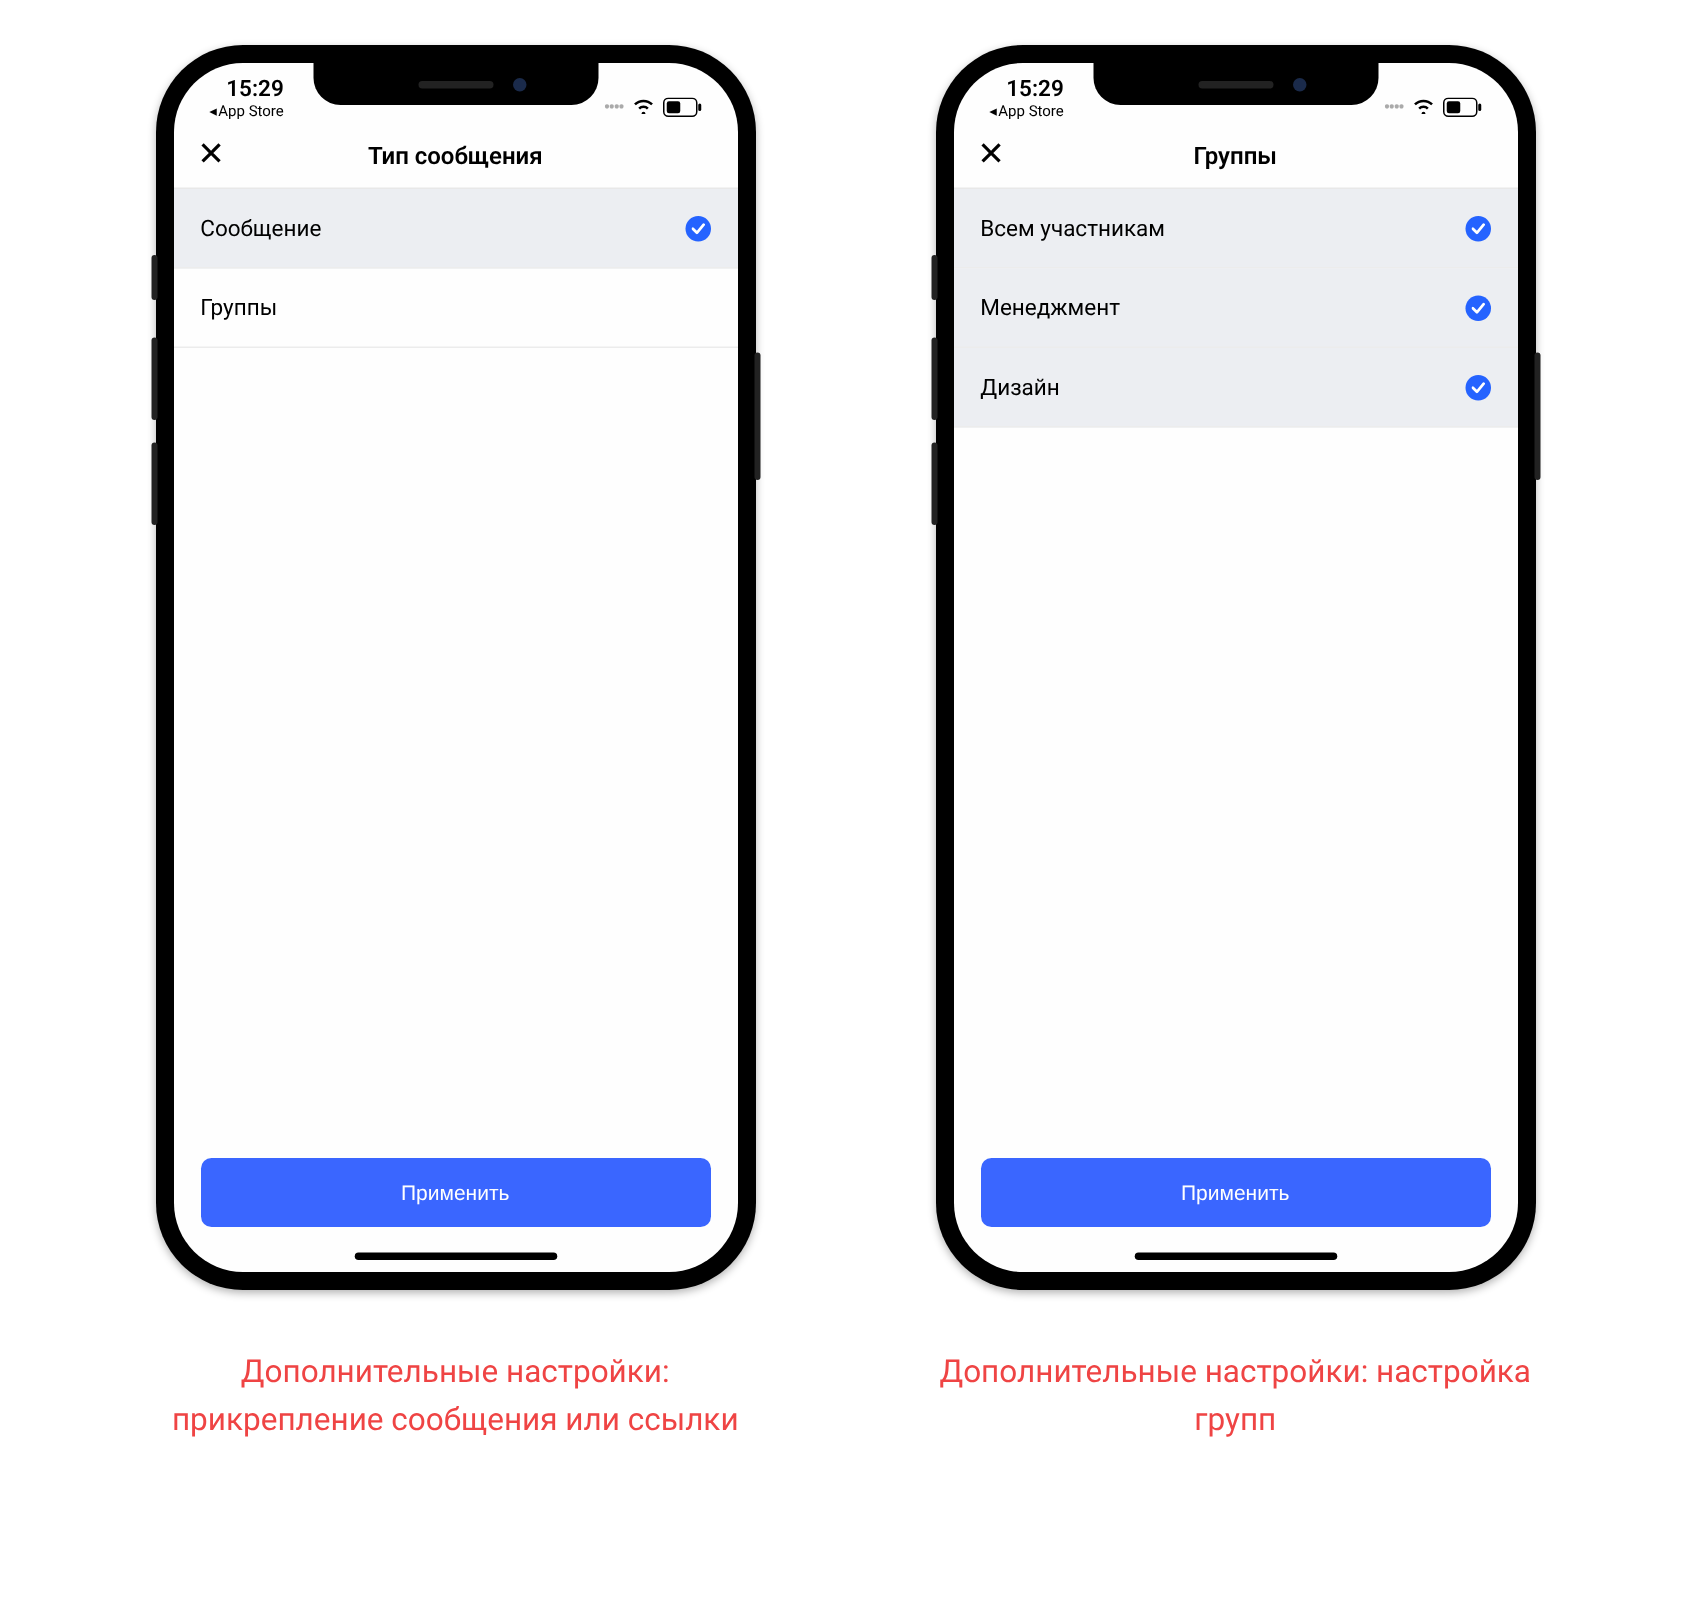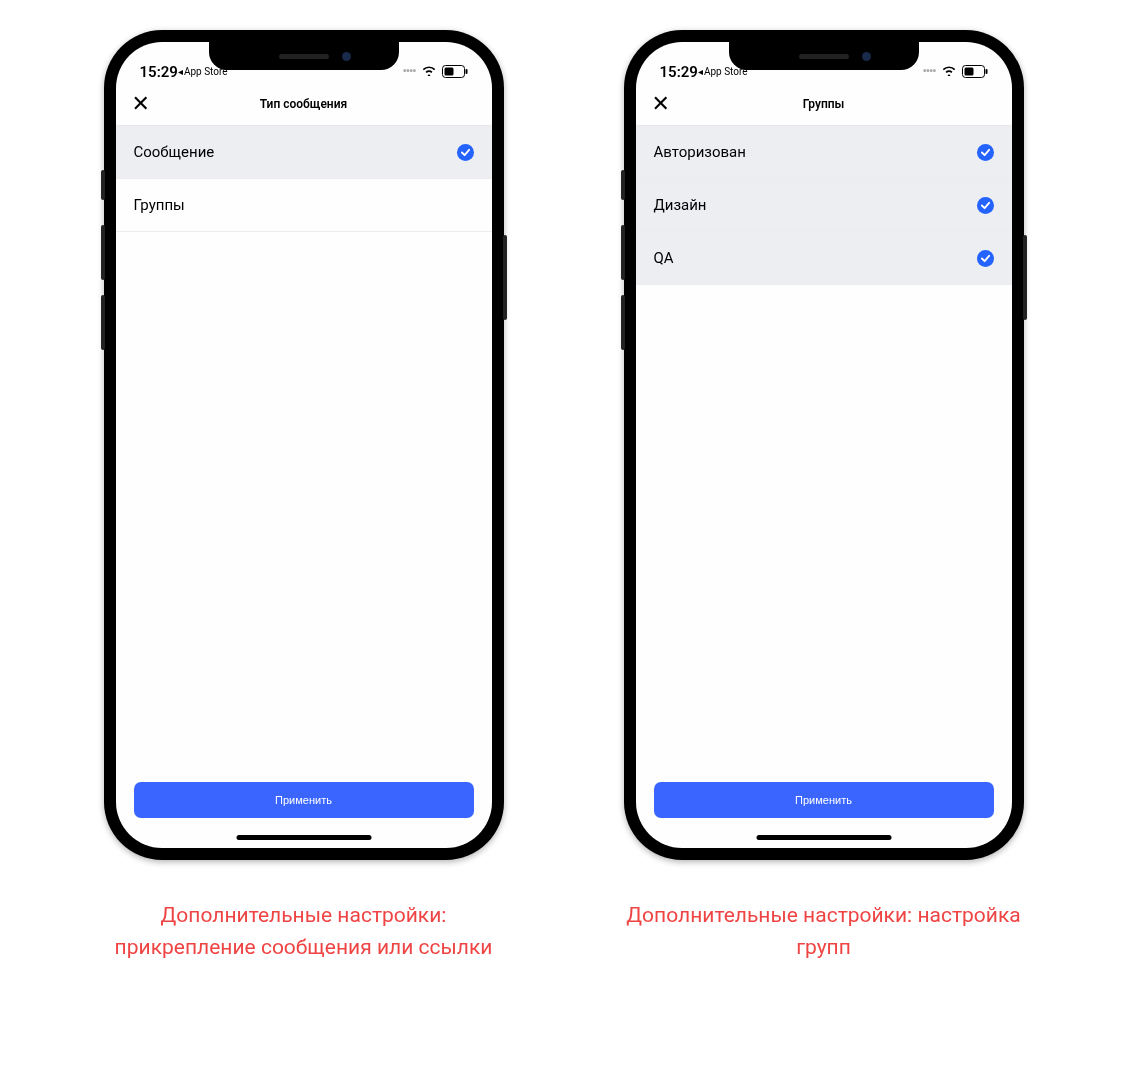--- a/index.html
+++ b/index.html
@@ -67,21 +67,21 @@
   .status-bar {
     height: 40px;
     display: flex;
     justify-content: space-between;
     align-items: flex-end;
     padding: 0 24px 2px;
     font-size: 15px;
     font-weight: 600;
     color: #000;
   }
-  .status-left { display: flex; flex-direction: row; align-items: flex-start; }
+  .status-left { display: flex; flex-direction: column; align-items: flex-end; }
   .status-time { font-size: 15px; font-weight: 600; line-height: 1; }
   .status-back { font-size: 10px; font-weight: 400; margin-top: 1px; display: flex; align-items: center; gap: 1px; }
   .status-right { display: flex; align-items: center; gap: 5px; }
   .status-dots { font-size: 12px; letter-spacing: -1px; color: #aaa; }
   .wifi-icon svg { width: 16px; height: 12px; }
   .battery-icon { display: flex; align-items: center; }
   .battery-icon svg { width: 26px; height: 13px; }
   .nav-header {
     height: 44px;
     display: flex;
@@ -92,21 +92,21 @@
   }
   .nav-close {
     position: absolute;
     left: 16px;
     font-size: 22px;
     font-weight: 400;
     cursor: pointer;
     line-height: 1;
   }
   .nav-title {
-    font-size: 12px;
+    font-size: 16px;
     font-weight: 600;
   }
   .list-area {
     flex: 1;
     overflow: auto;
   }
   .list-row {
     height: 53px;
     display: flex;
     align-items: center;
@@ -127,26 +127,26 @@
     display: flex;
     align-items: center;
     justify-content: center;
   }
   .check-badge svg { width: 9px; height: 9px; }
   .bottom-area {
     padding: 14px 18px 30px;
   }
   .apply-btn {
     width: 100%;
-    height: 36px;
+    height: 46px;
     background: #3a66ff;
     color: #fff;
     border: none;
     border-radius: 7px;
-    font-size: 11px;
+    font-size: 14px;
     font-weight: 400;
     cursor: pointer;
     margin-top: 15px;
   }
   .home-indicator {
     position: absolute;
     bottom: 8px;
     left: 50%;
     transform: translateX(-50%);
     width: 135px;
@@ -262,37 +262,37 @@
               </svg>
           </span>
         </div>
       </div>
       <div class="nav-header">
         <span class="nav-close">✕</span>
         <span class="nav-title">Группы</span>
       </div>
       <div class="list-area" id="list2">
           <div class="list-row selected">
-            <span>Авторизован</span>
+            <span>Всем участникам</span>
             <span class="check-badge">
               <svg viewBox="0 0 10 10">
                 <path d="M1 5 L4 8 L9 2" fill="none" stroke="#fff" stroke-width="2" stroke-linecap="round" stroke-linejoin="round"></path>
               </svg>
             </span>
           </div>
           <div class="list-row selected">
-            <span>Дизайн</span>
+            <span>Менеджмент</span>
             <span class="check-badge">
               <svg viewBox="0 0 10 10">
                 <path d="M1 5 L4 8 L9 2" fill="none" stroke="#fff" stroke-width="2" stroke-linecap="round" stroke-linejoin="round"></path>
               </svg>
             </span>
           </div>
           <div class="list-row selected">
-            <span>QA</span>
+            <span>Дизайн</span>
             <span class="check-badge">
               <svg viewBox="0 0 10 10">
                 <path d="M1 5 L4 8 L9 2" fill="none" stroke="#fff" stroke-width="2" stroke-linecap="round" stroke-linejoin="round"></path>
               </svg>
             </span>
           </div>
         </div>
       <div class="bottom-area">
         <button class="apply-btn">Применить</button>
       </div>

